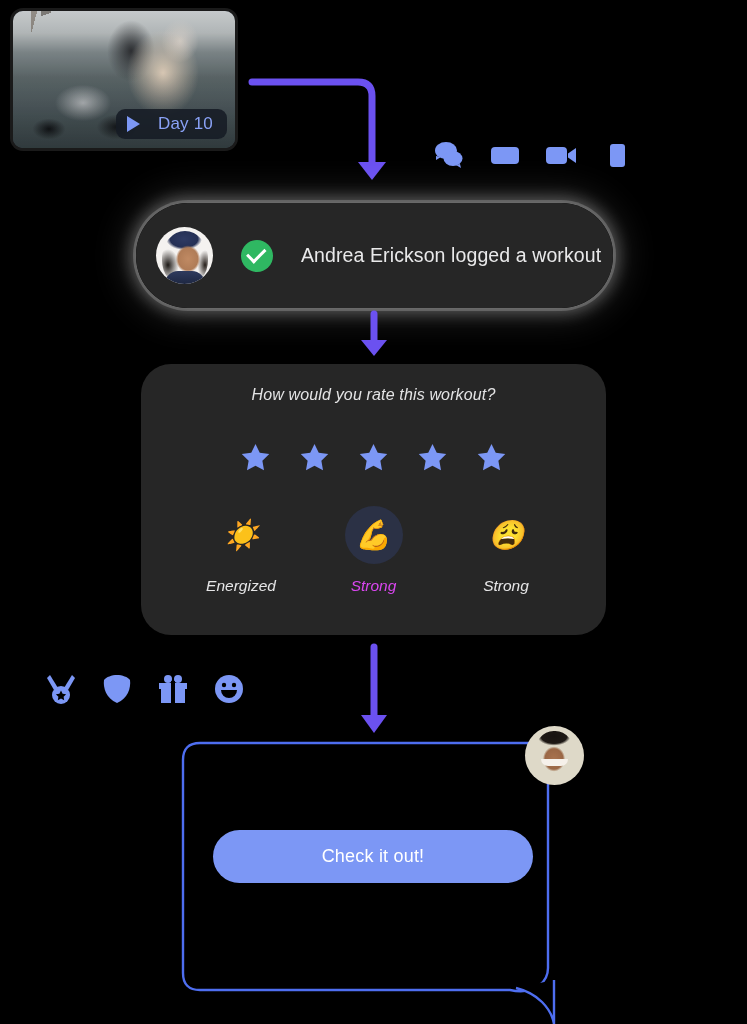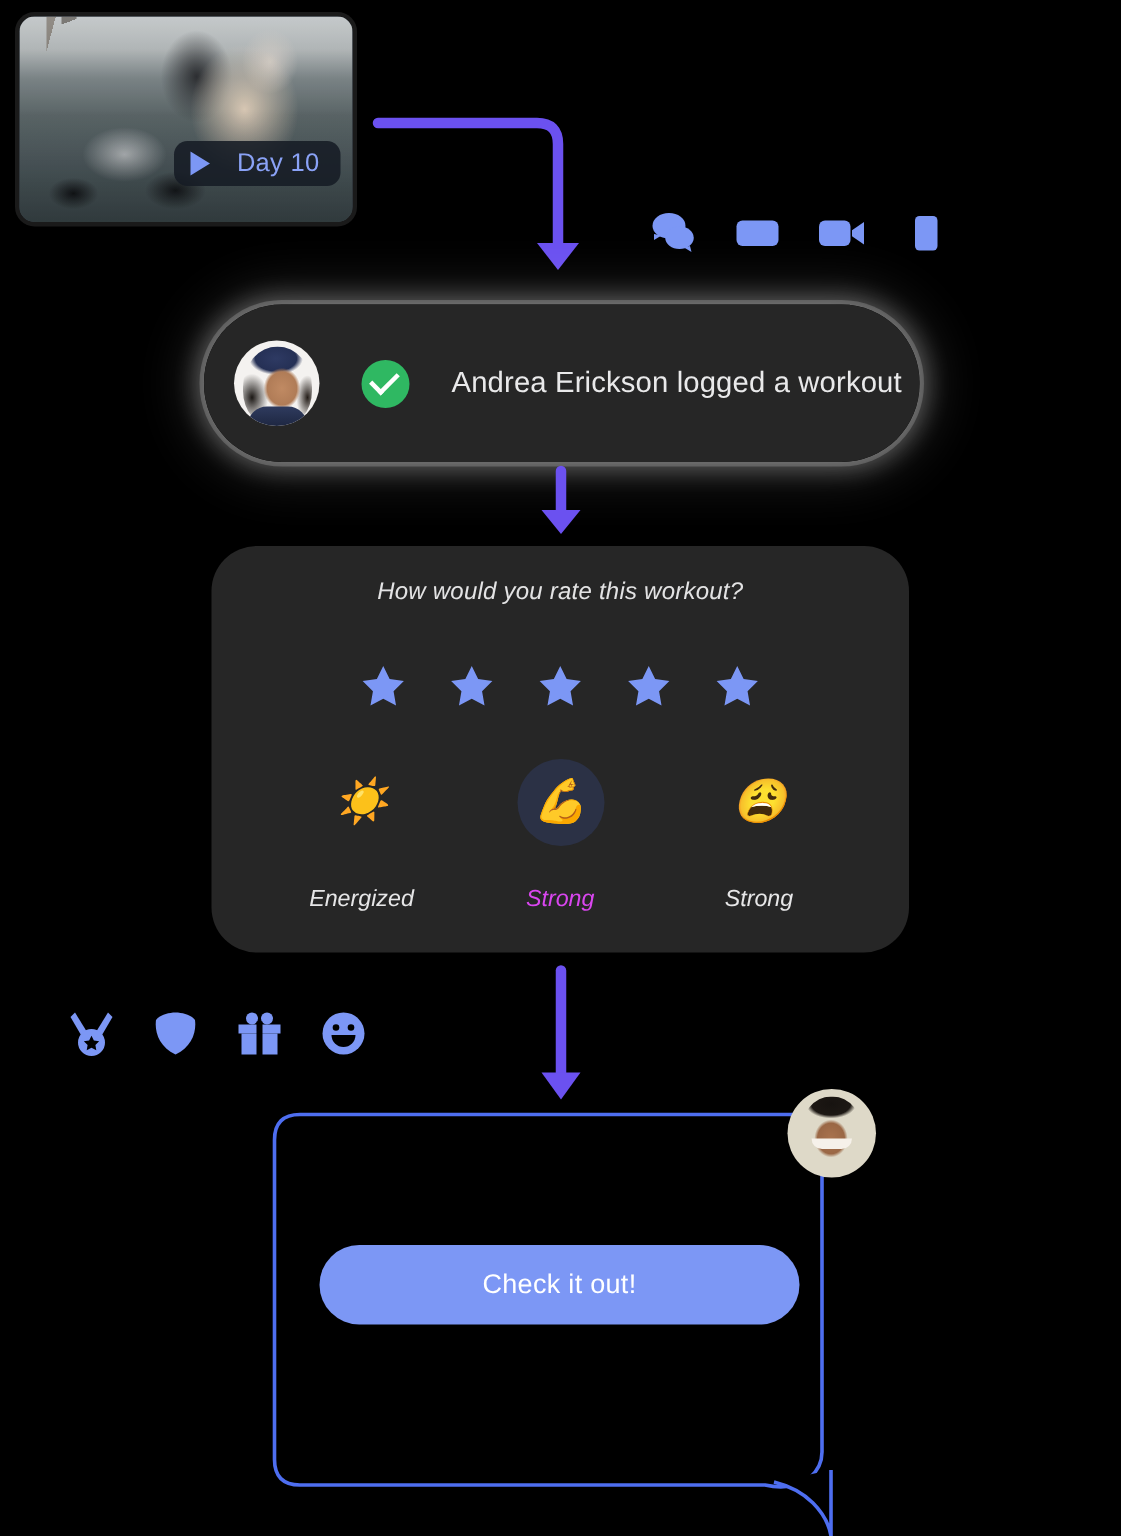--- a/index.html
+++ b/index.html
@@ -50,21 +50,21 @@
     position: absolute;
     inset: 0;
     background:
       linear-gradient(105deg, rgba(110,95,80,0.55) 0 6px, rgba(0,0,0,0) 6px) no-repeat 18px 0/10px 72px,
       linear-gradient(160deg, rgba(70,60,50,0.55) 0 5px, rgba(0,0,0,0) 5px) no-repeat 28px 0/10px 96px,
       linear-gradient(0deg, rgba(0,0,0,0.30), rgba(0,0,0,0.0) 55%);
   }
   .day-pill {
     position: absolute;
     right: 8px;
-    bottom: 24px;
+    bottom: 9px;
     height: 30px;
     padding: 0 14px 0 11px;
     display: flex;
     align-items: center;
     gap: 18px;
     border-radius: 9px;
     background: rgba(22,27,36,0.88);
   }
   .play-tri {
     width: 0; height: 0;
@@ -200,21 +200,21 @@
     margin: 0 auto;
     border-radius: 50%;
     display: flex;
     align-items: center;
     justify-content: center;
     font-size: 29px;
     line-height: 1;
   }
   .mood.selected .mood-ico { background: #2b3145; }
   .mood-label {
-    margin-top: 27px;
+    margin-top: 13px;
     font-size: 15.5px;
     color: #e6e6e7;
   }
   .mood.selected .mood-label { color: #d946ef; }
 
   
   .bubble-wrap {
     position: absolute;
     left: 180px;
     top: 740px;

